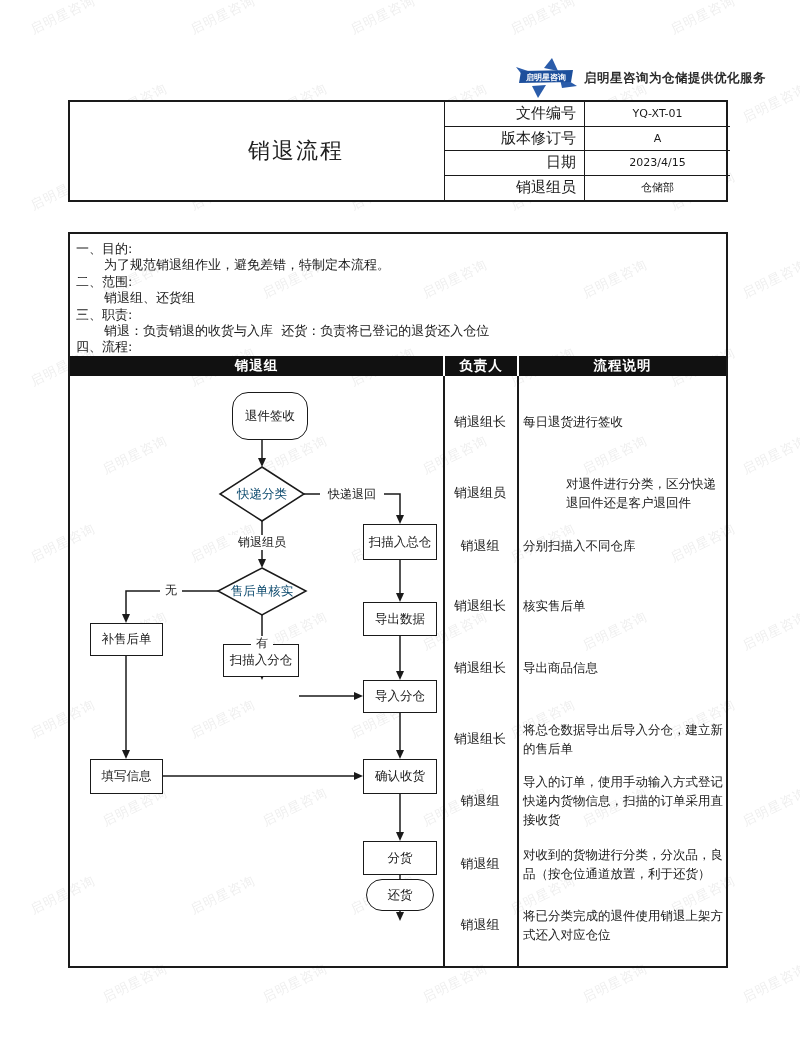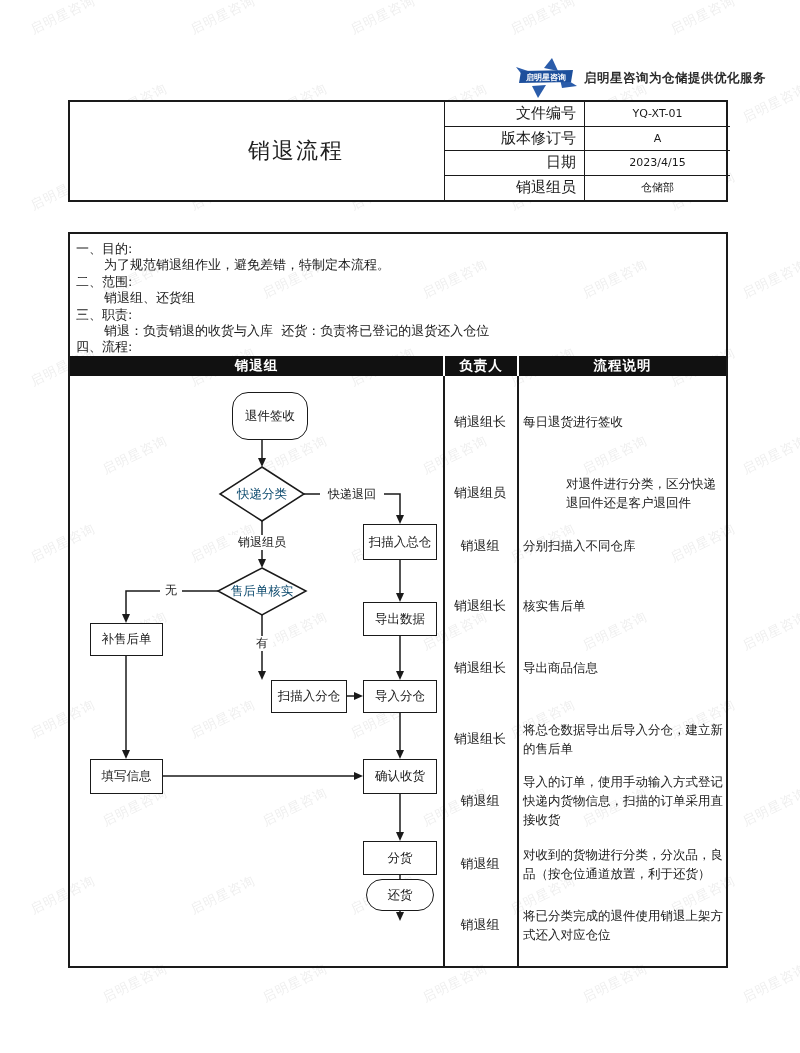--- a/index.html
+++ b/index.html
@@ -78,21 +78,21 @@
   #flow-svg { position:absolute; left:0; top:0; width:800px; height:1053px; z-index:1; pointer-events:none; }
   .node {
     position:absolute; z-index:2; background:#fff; border:1.5px solid #1a1a1a; box-sizing:border-box;
     display:flex; align-items:center; justify-content:center; font-size:12.5px; color:#1a1a1a;
   }
   .stadium { border-radius:16px; }
   .n-start { left:232px; top:392px; width:76px; height:48px; }
   .n-scan-main { left:363px; top:524px; width:74px; height:36px; }
   .n-export { left:363px; top:602px; width:74px; height:34px; }
   .n-supplement { left:90px; top:623px; width:73px; height:33px; }
-  .n-scan-sub { left:223px; top:680px; width:76px; height:33px;margin-left:48px; }
+  .n-scan-sub { left:223px; top:644px; width:76px; height:33px; }
   .n-import-sub { left:363px; top:680px; width:74px; height:33px; }
   .n-fill-info { left:90px; top:759px; width:73px; height:35px; }
   .n-confirm { left:363px; top:759px; width:74px; height:35px; }
   .n-sort { left:363px; top:841px; width:74px; height:34px; }
   .n-end { left:366px; top:879px; width:68px; height:32px; }
 
   .dlabel { position:absolute; z-index:2; display:flex; align-items:center; justify-content:center;
     font-size:12.5px; color:#0c4a6e; background:transparent; }
   .d1-label { left:222px; top:487px; width:80px; height:15px; }
   .d2-label { left:218px; top:584px; width:88px; height:15px; }

